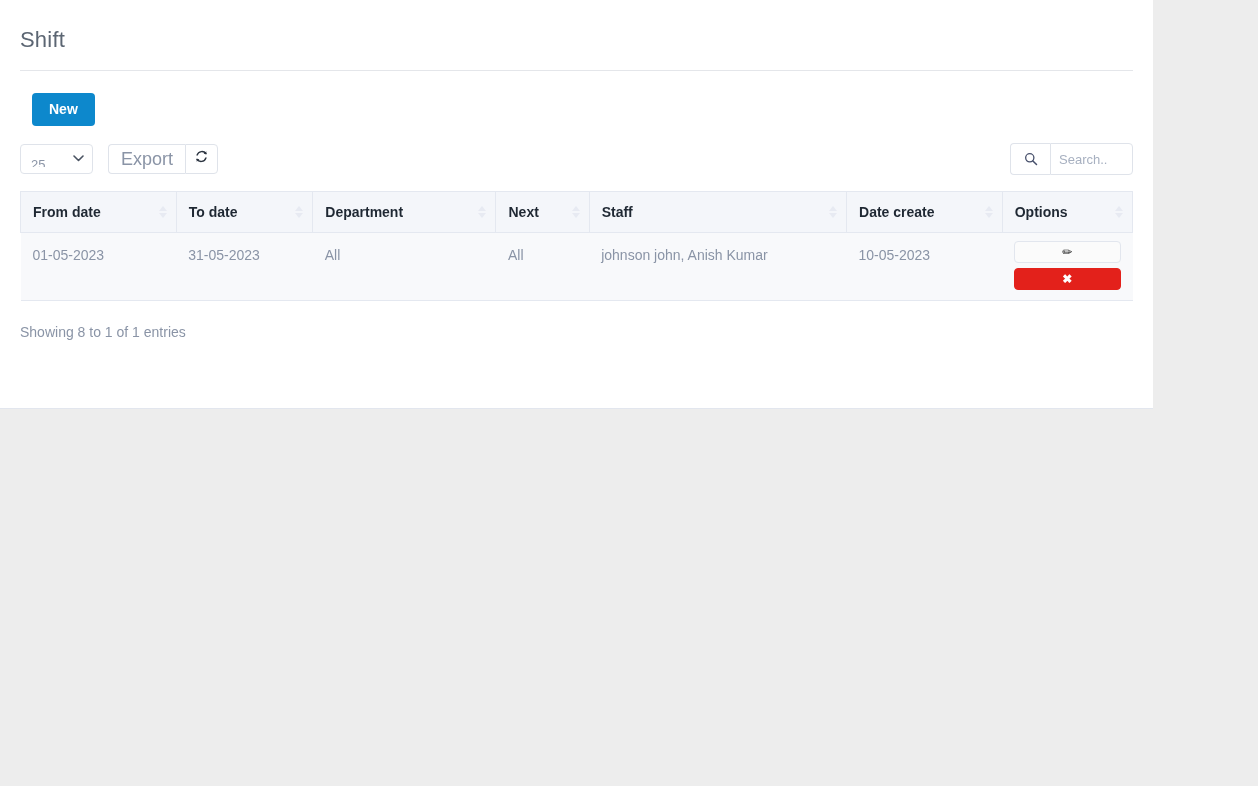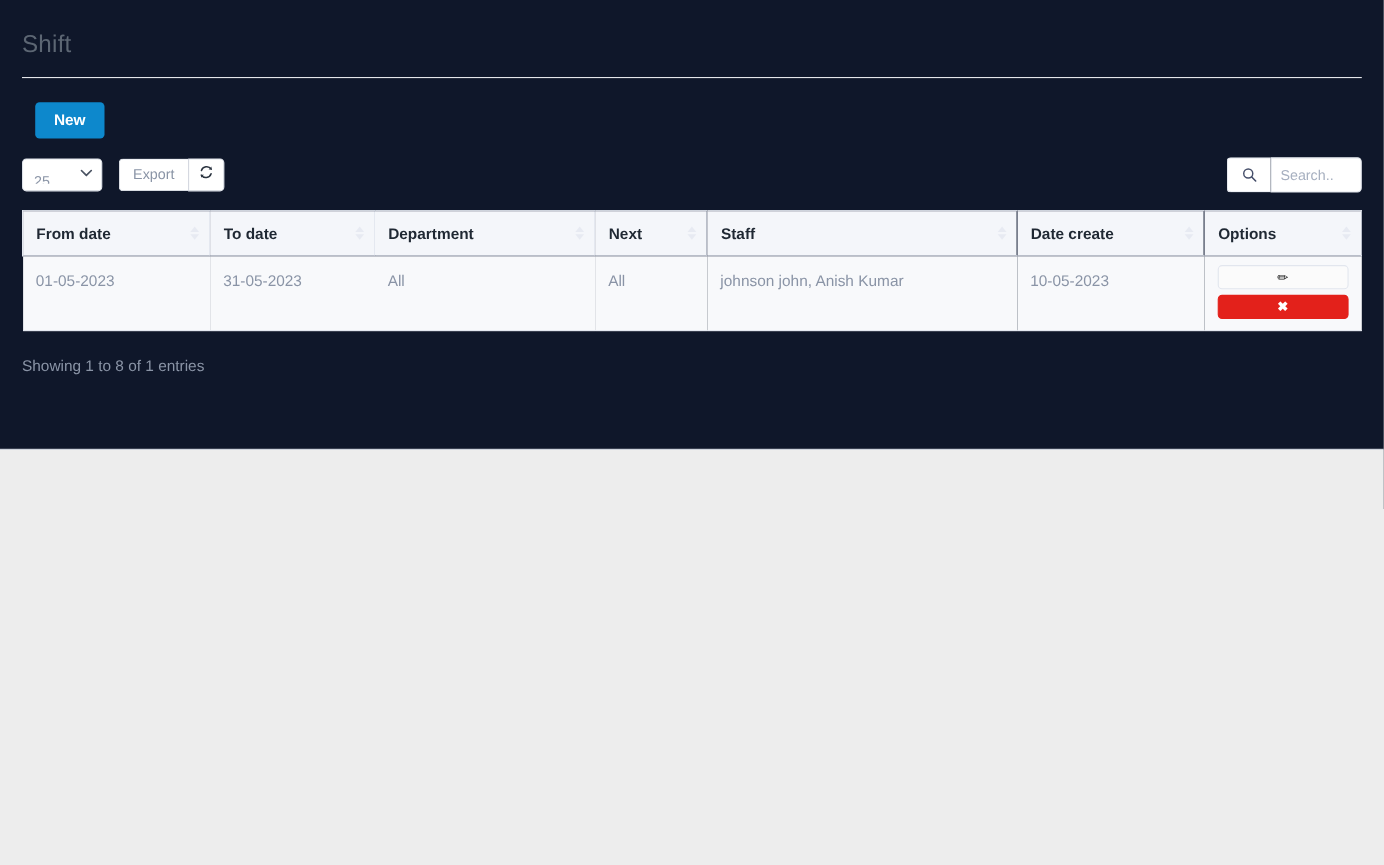--- a/index.html
+++ b/index.html
@@ -12,24 +12,24 @@
     height: 786px;
     background: #ededed;
     font-family: "Liberation Sans", sans-serif;
     font-size: 14px;
     color: #8a94a6;
     overflow: hidden;
   }
 
   
   .card {
-    background: #0f172a;
+    background: #ffffff;
     border-bottom: 1px solid #e2e6ee;
     padding: 0;
-    width: 1258px;
+    width: 1153px;
     height: 409px;
     position: relative;
   }
 
   .page-title {
     font-size: 22px;
     color: #5c6673;
     font-weight: 400;
     padding: 22px 0 0 20px;
     margin: 0;
@@ -100,21 +100,21 @@
     line-height: 1;
   }
 
   .btn-group { display: inline-flex; }
   .btn-export {
     background: #ffffff;
     border: 1px solid #dfe3ea;
     border-right: none;
     border-radius: 4px 0 0 4px;
     color: #8a94a6;
-    font-size: 13px;
+    font-size: 18px;
     font-family: "Liberation Sans", sans-serif;
     padding: 0 12px;
     height: 30px;
     cursor: pointer;
     line-height: 28px;
   }
   .btn-refresh {
     background: #ffffff;
     border: 1px solid #dfe3ea;
     border-radius: 0 4px 4px 0;
@@ -399,16 +399,16 @@
           </button>
           <button class="btn-del">
             <span>✖</span>
           </button>
         </td>
       </tr>
     </tbody>
   </table>
 
   <div class="dt-footer">
-    <div class="dt-info">Showing 1 to 8 of 1 entries</div>
+    <div class="dt-info">Showing 8 to 1 of 1 entries</div>
   </div>
 
 </div>
 
 </body></html>

